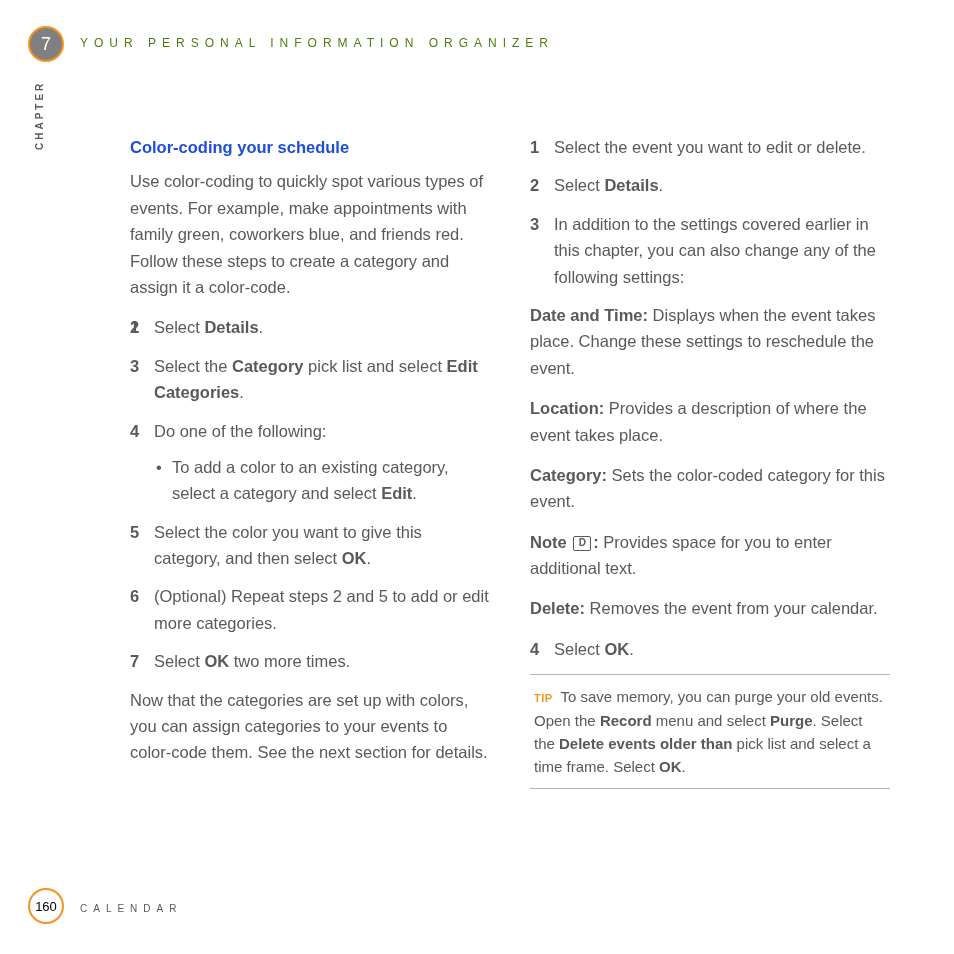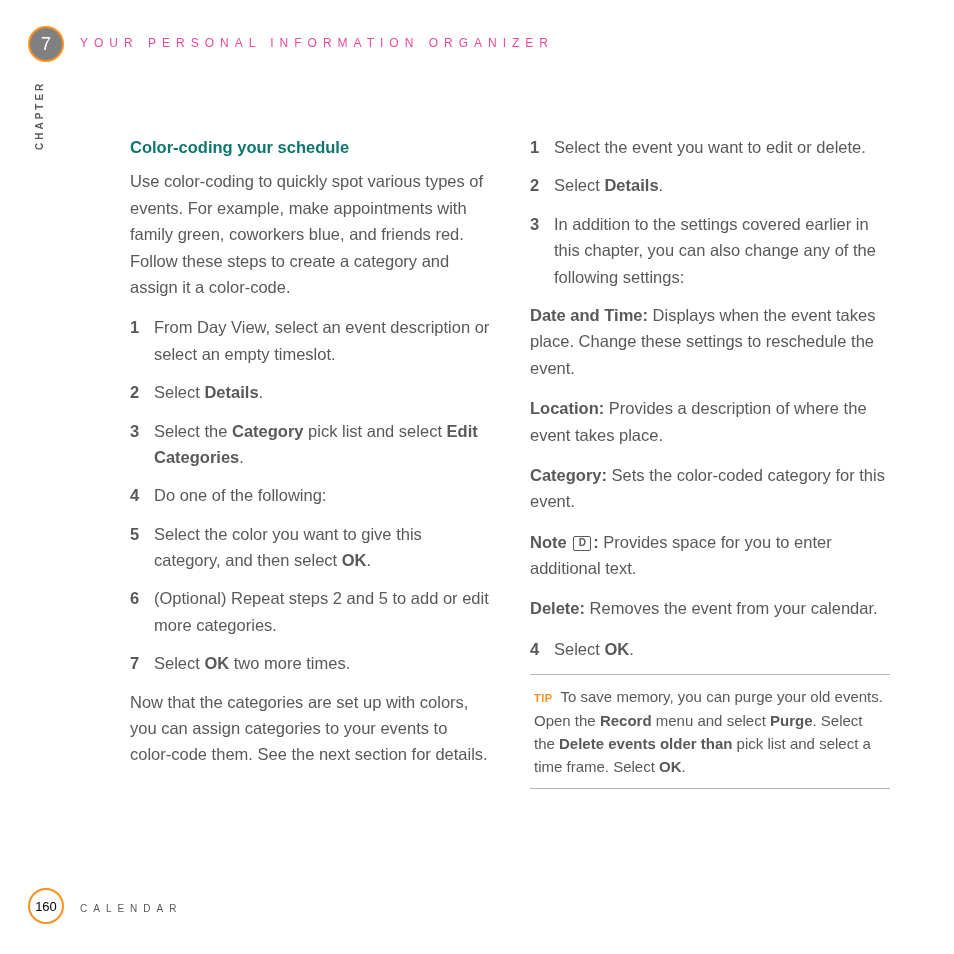--- a/index.html
+++ b/index.html
@@ -28,21 +28,21 @@
     justify-content: center;
     font-size: 18px;
     font-weight: 400;
   }
   .header-text {
     position: absolute;
     left: 80px;
     top: 36px;
     font-size: 12px;
     letter-spacing: 6px;
-    color: #ec4899;
+    color: #4d7c0f;
   }
   .side-chapter {
     position: absolute;
     left: 34px;
     top: 90px;
     transform: rotate(-90deg);
     transform-origin: left top;
     font-size: 10px;
     letter-spacing: 3px;
     font-weight: 700;
@@ -61,21 +61,21 @@
     gap: 40px;
   }
   .col {
     flex: 1;
     font-size: 16.5px;
     line-height: 1.6;
   }
   .col h2 {
     font-size: 16.5px;
     font-weight: 700;
-    color: #0f766e;
+    color: #1d4ed8;
     margin-bottom: 8px;
   }
   .col p { margin-bottom: 14px; }
   .col ol { list-style: none; }
   .col ol > li {
     position: relative;
     padding-left: 24px;
     margin-bottom: 12px;
   }
   .col ol > li .num {
@@ -158,25 +158,26 @@
   <span>7</span>
 </div>
 <div class="header-text">YOUR PERSONAL INFORMATION ORGANIZER</div>
 <div class="side-chapter">CHAPTER</div>
 
 <div class="content">
   <div class="col">
     <h2>Color-coding your schedule</h2>
     <p>Use color-coding to quickly spot various types of events. For example, make appointments with family green, coworkers blue, and friends red. Follow these steps to create a category and assign it a color-code.</p>
     <ol>
-      <li><span class="num">1</span><span>From Day View, select an event description or select an empty timeslot.</span></li>
+      <li><span class="num">1</span></li>
       <li><span class="num">2</span><span>Select </span><span class="b">Details</span><span>.</span></li>
       <li><span class="num">3</span><span>Select the </span><span class="b">Category</span><span> pick list and select </span><span class="b">Edit Categories</span><span>.</span></li>
       <li><span class="num">4</span><span>Do one of the following:</span>
         <ul>
+          <li><span>To add a color to an existing category, select a category and select </span><span class="b">Edit</span><span>.</span></li>
         </ul>
       </li>
       <li><span class="num">5</span><span>Select the color you want to give this category, and then select </span><span class="b">OK</span><span>.</span></li>
       <li><span class="num">6</span><span>(Optional)  Repeat steps 2 and 5 to add or edit more categories.</span></li>
       <li><span class="num">7</span><span>Select </span><span class="b">OK</span><span> two more times.</span></li>
     </ol>
     <p>Now that the categories are set up with colors, you can assign categories to your events to color-code them. See the next section for details.</p>
   </div>
 
   <div class="col">

